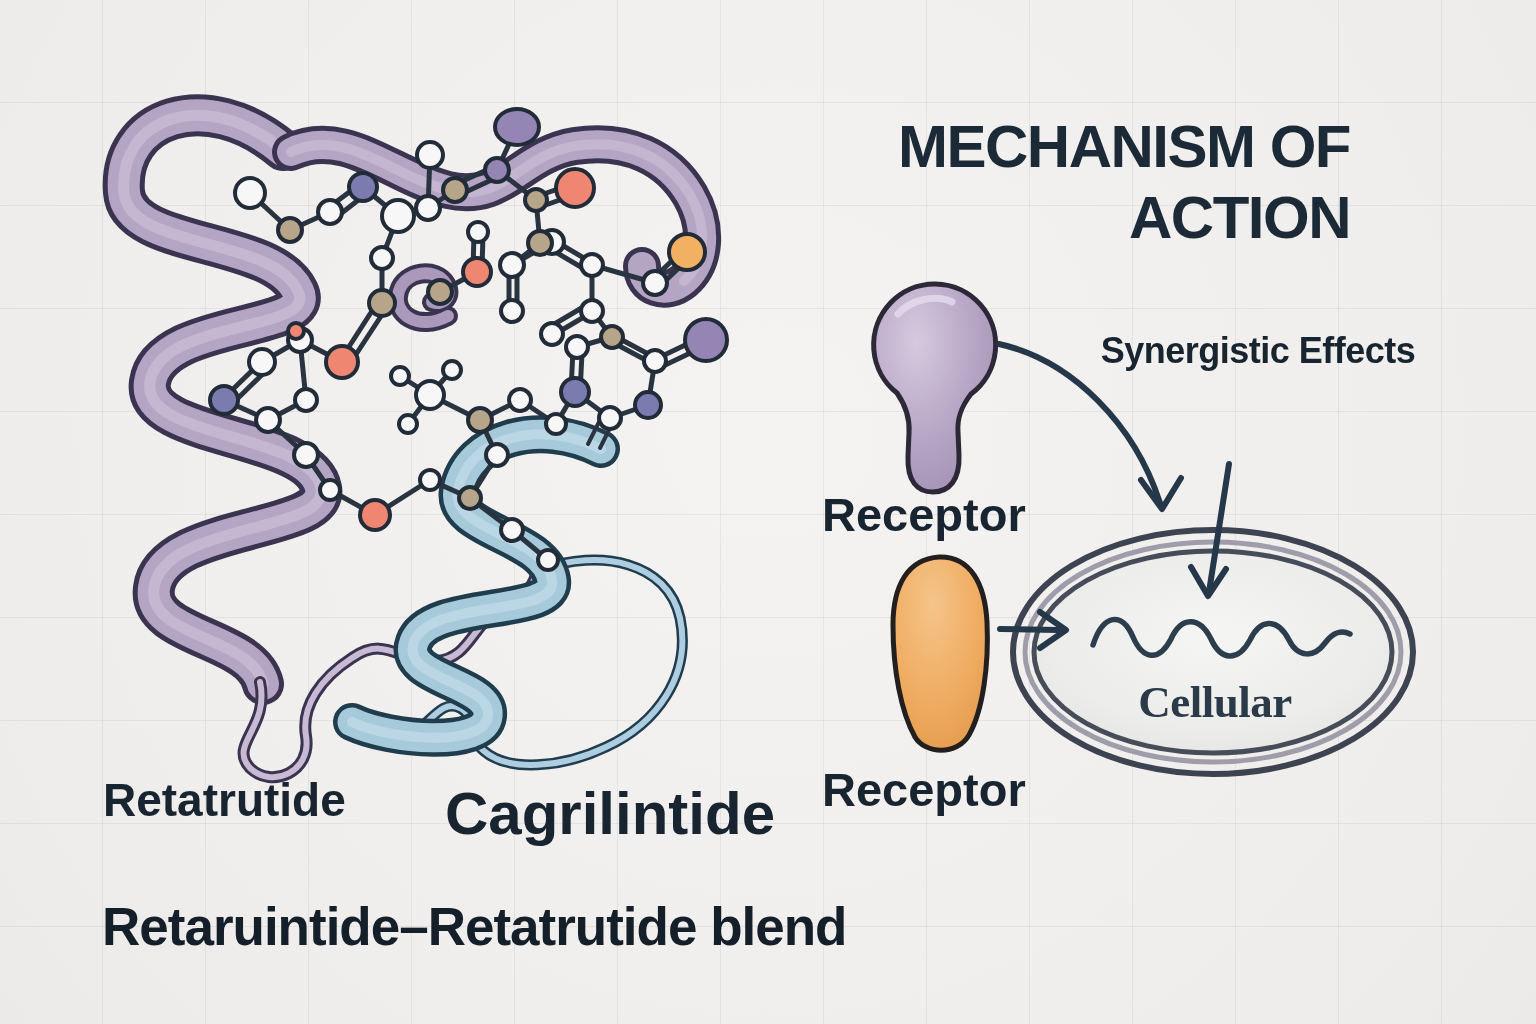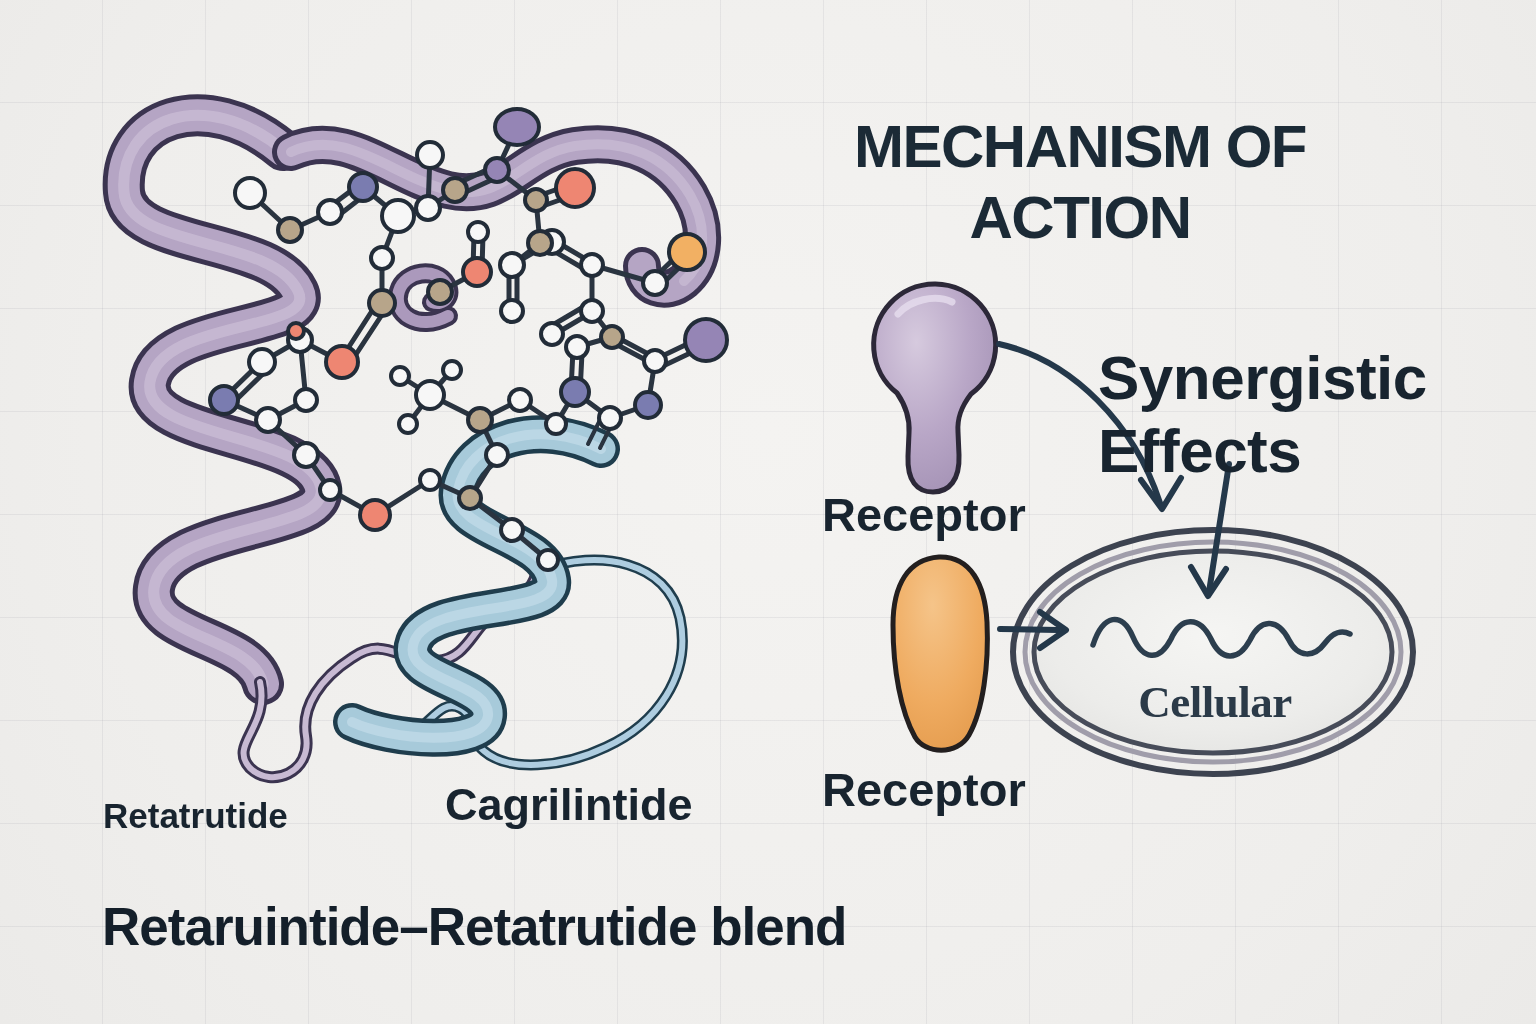--- a/index.html
+++ b/index.html
@@ -8,32 +8,32 @@
     background:
       repeating-linear-gradient(to right, transparent 0 102px, rgba(130,130,145,0.12) 102px 103px),
       repeating-linear-gradient(to bottom, transparent 0 102px, rgba(130,130,145,0.12) 102px 103px),
       radial-gradient(circle at 50% 42%, #f4f3f1 0%, #efeeec 70%, #ebeae8 100%);
     font-family:"Liberation Sans", sans-serif;
     color:#18242f;
   }
   .layer{position:absolute;left:0;top:0;}
   .label{position:absolute;font-weight:bold;color:#18242f;}
   .title{
-    left:810px;top:112px;width:540px;text-align:center;
+    left:810px;top:112px;width:540px;text-align:right;
     font-size:60px;line-height:1.18;letter-spacing:-1.5px;color:#1b2a36;
   }
   .synergy{
-    left:1098px;top:342px;width:320px;
-    font-size:62px;line-height:1.17;letter-spacing:-0.5px;
+    left:1098px;top:330px;width:320px;text-align:center;
+    font-size:36px;line-height:1.17;letter-spacing:-0.5px;
   }
   .receptor-top{left:822px;top:487px;width:260px;font-size:47px;}
   .receptor-bottom{left:822px;top:762px;width:260px;font-size:47px;}
   .cellular{left:1065px;top:676px;width:300px;text-align:center;font-size:45px;color:#2b3a48;letter-spacing:-0.5px;font-family:Liberation Serif, serif;}
-  .mol-label-left{left:103px;top:796px;font-size:35px;}
-  .mol-label-right{left:445px;top:779px;font-size:45px;}
+  .mol-label-left{left:103px;top:773px;font-size:46px;}
+  .mol-label-right{left:445px;top:779px;font-size:60px;}
   .caption{left:102px;top:896px;font-size:53px;letter-spacing:-1px;color:#141f2a;}
 </style>
 </head>
 <body>
 
 <svg class="layer" width="1536" height="1024" viewBox="0 0 1536 1024">
   <defs>
     <radialGradient id="cellFill" cx="50%" cy="42%" r="65%">
       <stop offset="0%" stop-color="#f5f5f3"></stop>
       <stop offset="70%" stop-color="#ececea"></stop>

